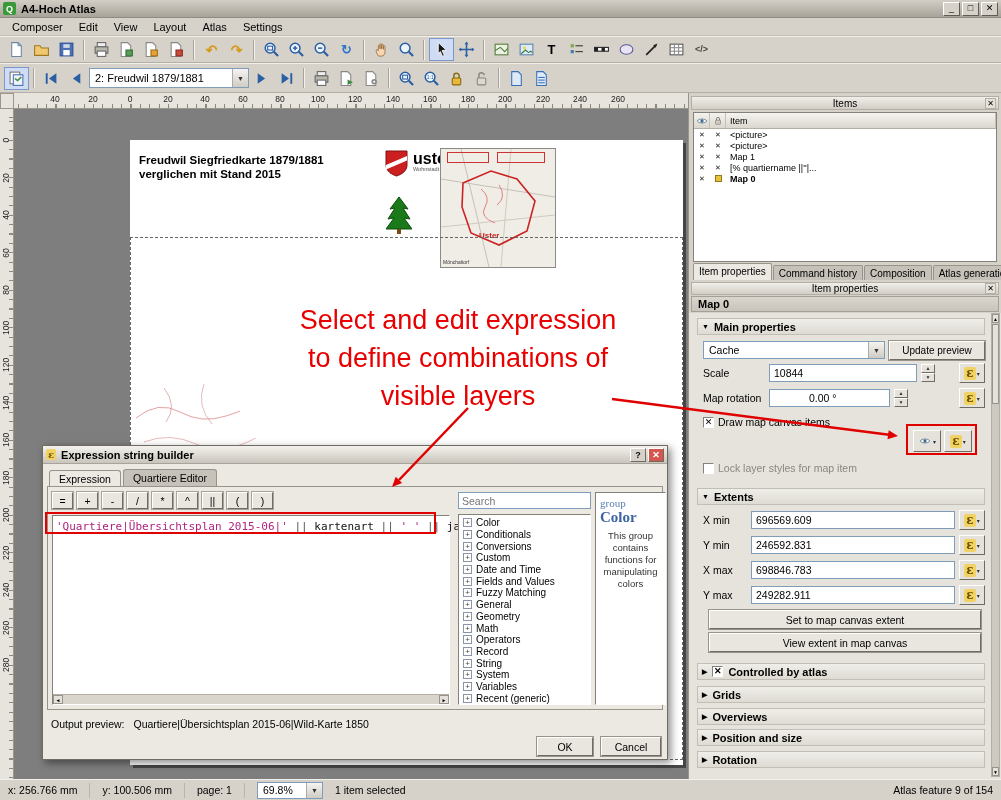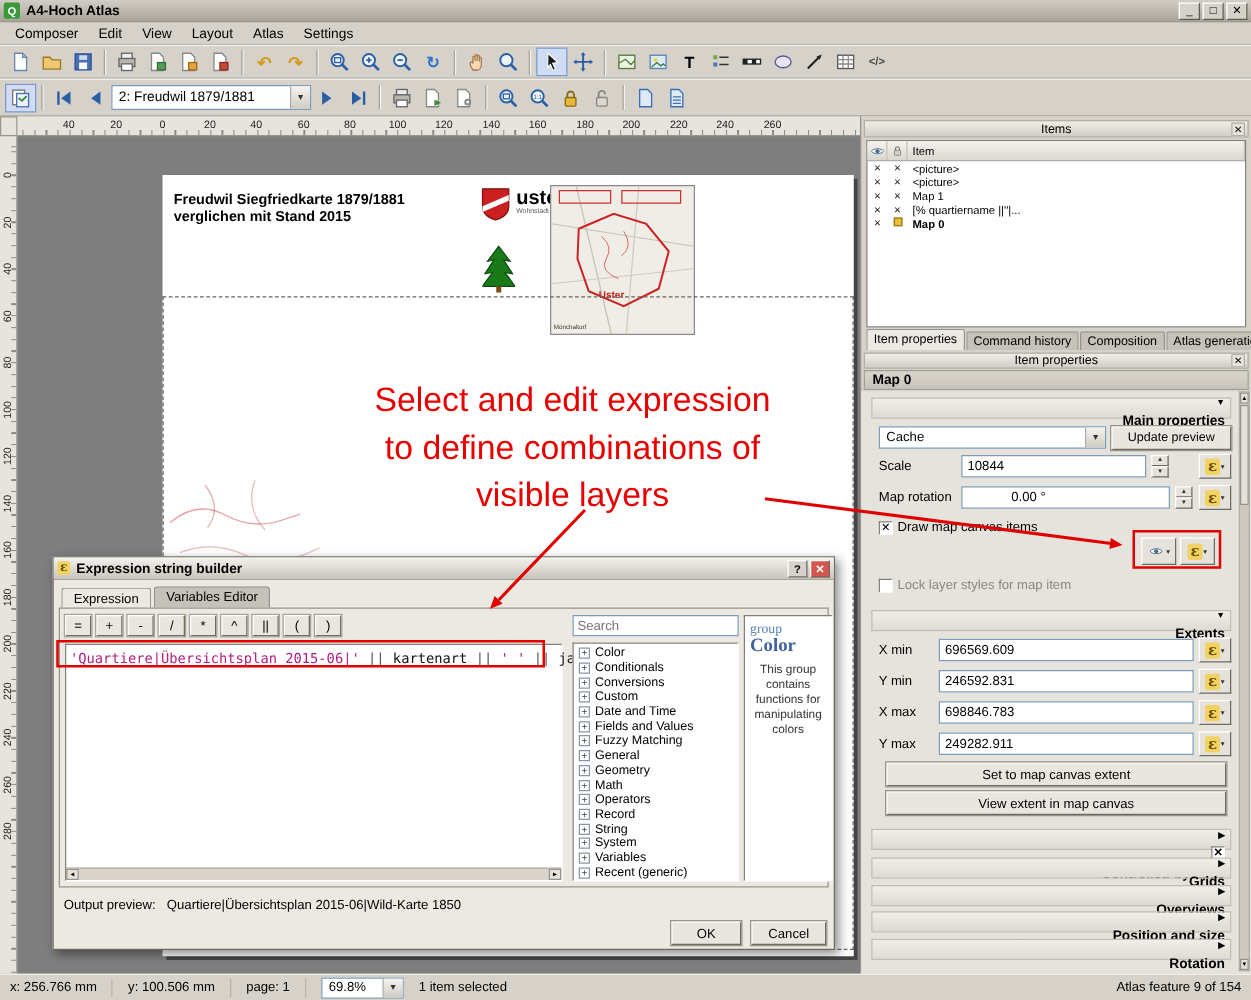--- a/index.html
+++ b/index.html
@@ -82,22 +82,22 @@
   .il-row { display:flex; height:11px; align-items:center; }
   .il-row > span.m { width:16px; text-align:center; font-size:7px; color:#222; }
   .il-row > span.t { padding-left:4px; white-space:nowrap; }
   .dock-tabs { position:absolute; left:2px; right:2px; top:171px; height:16px; display:flex; align-items:flex-end; gap:1px; padding-left:2px; }
   .dtab { padding:2px 5px 1px 5px; font-size:10px; background:#c6c2ba; border:1px solid #98948c; border-bottom:none;
     border-radius:2px 2px 0 0; white-space:nowrap; }
   .dtab.active { background:#ece9e3; padding-bottom:3px; }
   .item-head { position:absolute; left:2px; right:2px; top:203px; height:16px; background:linear-gradient(#dad6ce,#c8c4bc);
     border:1px solid #a3a098; font-weight:bold; display:flex; align-items:center; padding-left:6px; }
   .props { position:absolute; left:0; right:0; top:220px; bottom:0; background:#e6e3dd; overflow:hidden; }
-  .sech { position:absolute; left:8px; right:16px; height:17px; display:flex; align-items:flex-end; gap:5px;
-    font-weight:bold; background:linear-gradient(#f0eee9,#dedbd3); border:1px solid #c2beb6; padding:0 4px;flex-direction:column; }
+  .sech { position:absolute; left:8px; right:16px; height:17px; display:flex; align-items:center; gap:5px;
+    font-weight:bold; background:linear-gradient(#f0eee9,#dedbd3); border:1px solid #c2beb6; padding:0 4px; }
   .tri { font-size:7px; }
   .prow { position:absolute; left:14px; right:16px; height:20px; display:flex; align-items:center; gap:4px; font-size:10.5px; }
   .plabel { width:62px; flex:none; }
   .field { height:18px; border:1px solid #7f9db9; background:#fff; font-family:"Liberation Sans",sans-serif;
     font-size:10.5px; padding:0 4px; }
   .spin { display:inline-flex; flex-direction:column; width:14px; height:18px; }
   .spin b { flex:1; border:1px solid; border-color:#fff #6f6b63 #6f6b63 #fff; background:#e5e2dc;
     font-size:5px; line-height:6px; text-align:center; color:#333; font-weight:normal; }
   .expbtn { width:26px; height:20px; display:inline-flex; align-items:center; justify-content:center; gap:1px;
     background:#e5e2dc; border:1px solid; border-color:#fff #6f6b63 #6f6b63 #fff; }
@@ -621,21 +621,21 @@
             <b>▲</b>
             <b>▼</b>
           </span>
         <span class="expbtn" style="margin-left:auto">
             <span class="eps">ε</span>
             <span class="tinyarrow">▾</span>
           </span>
       </div>
       <div class="prow" style="top:75px">
         <span class="plabel">Map rotation</span>
-        <input class="field" style="width: 167px; padding-left: 39px;" value="0.00 °">
+        <input class="field" style="width: 121px; padding-left: 39px;" value="0.00 °">
         <span class="spin">
             <b>▲</b>
             <b>▼</b>
           </span>
         <span class="expbtn" style="margin-left:auto">
             <span class="eps">ε</span>
             <span class="tinyarrow">▾</span>
           </span>
       </div>
       <div class="prow" style="top:99px">
@@ -730,21 +730,21 @@
     <div class="dlg-title">
       <span class="eps" style="font-size:10px;line-height:11px">ε</span>
       <span>Expression string builder</span>
       <span class="dlg-btns">
         <span class="dlg-b">?</span>
         <span class="dlg-b close">✕</span>
       </span>
     </div>
     <div class="dlg-tabs">
       <span class="dlg-tab active">Expression</span>
-      <span class="dlg-tab">Variables Editor</span>
+      <span class="dlg-tab">Quartiere Editor</span>
     </div>
     <div class="dlg-content">
       <div class="ops">
         <button class="opbtn">=</button>
         <button class="opbtn">+</button>
         <button class="opbtn">-</button>
         <button class="opbtn">/</button>
         <button class="opbtn">*</button>
         <button class="opbtn">^</button>
         <button class="opbtn">||</button>

